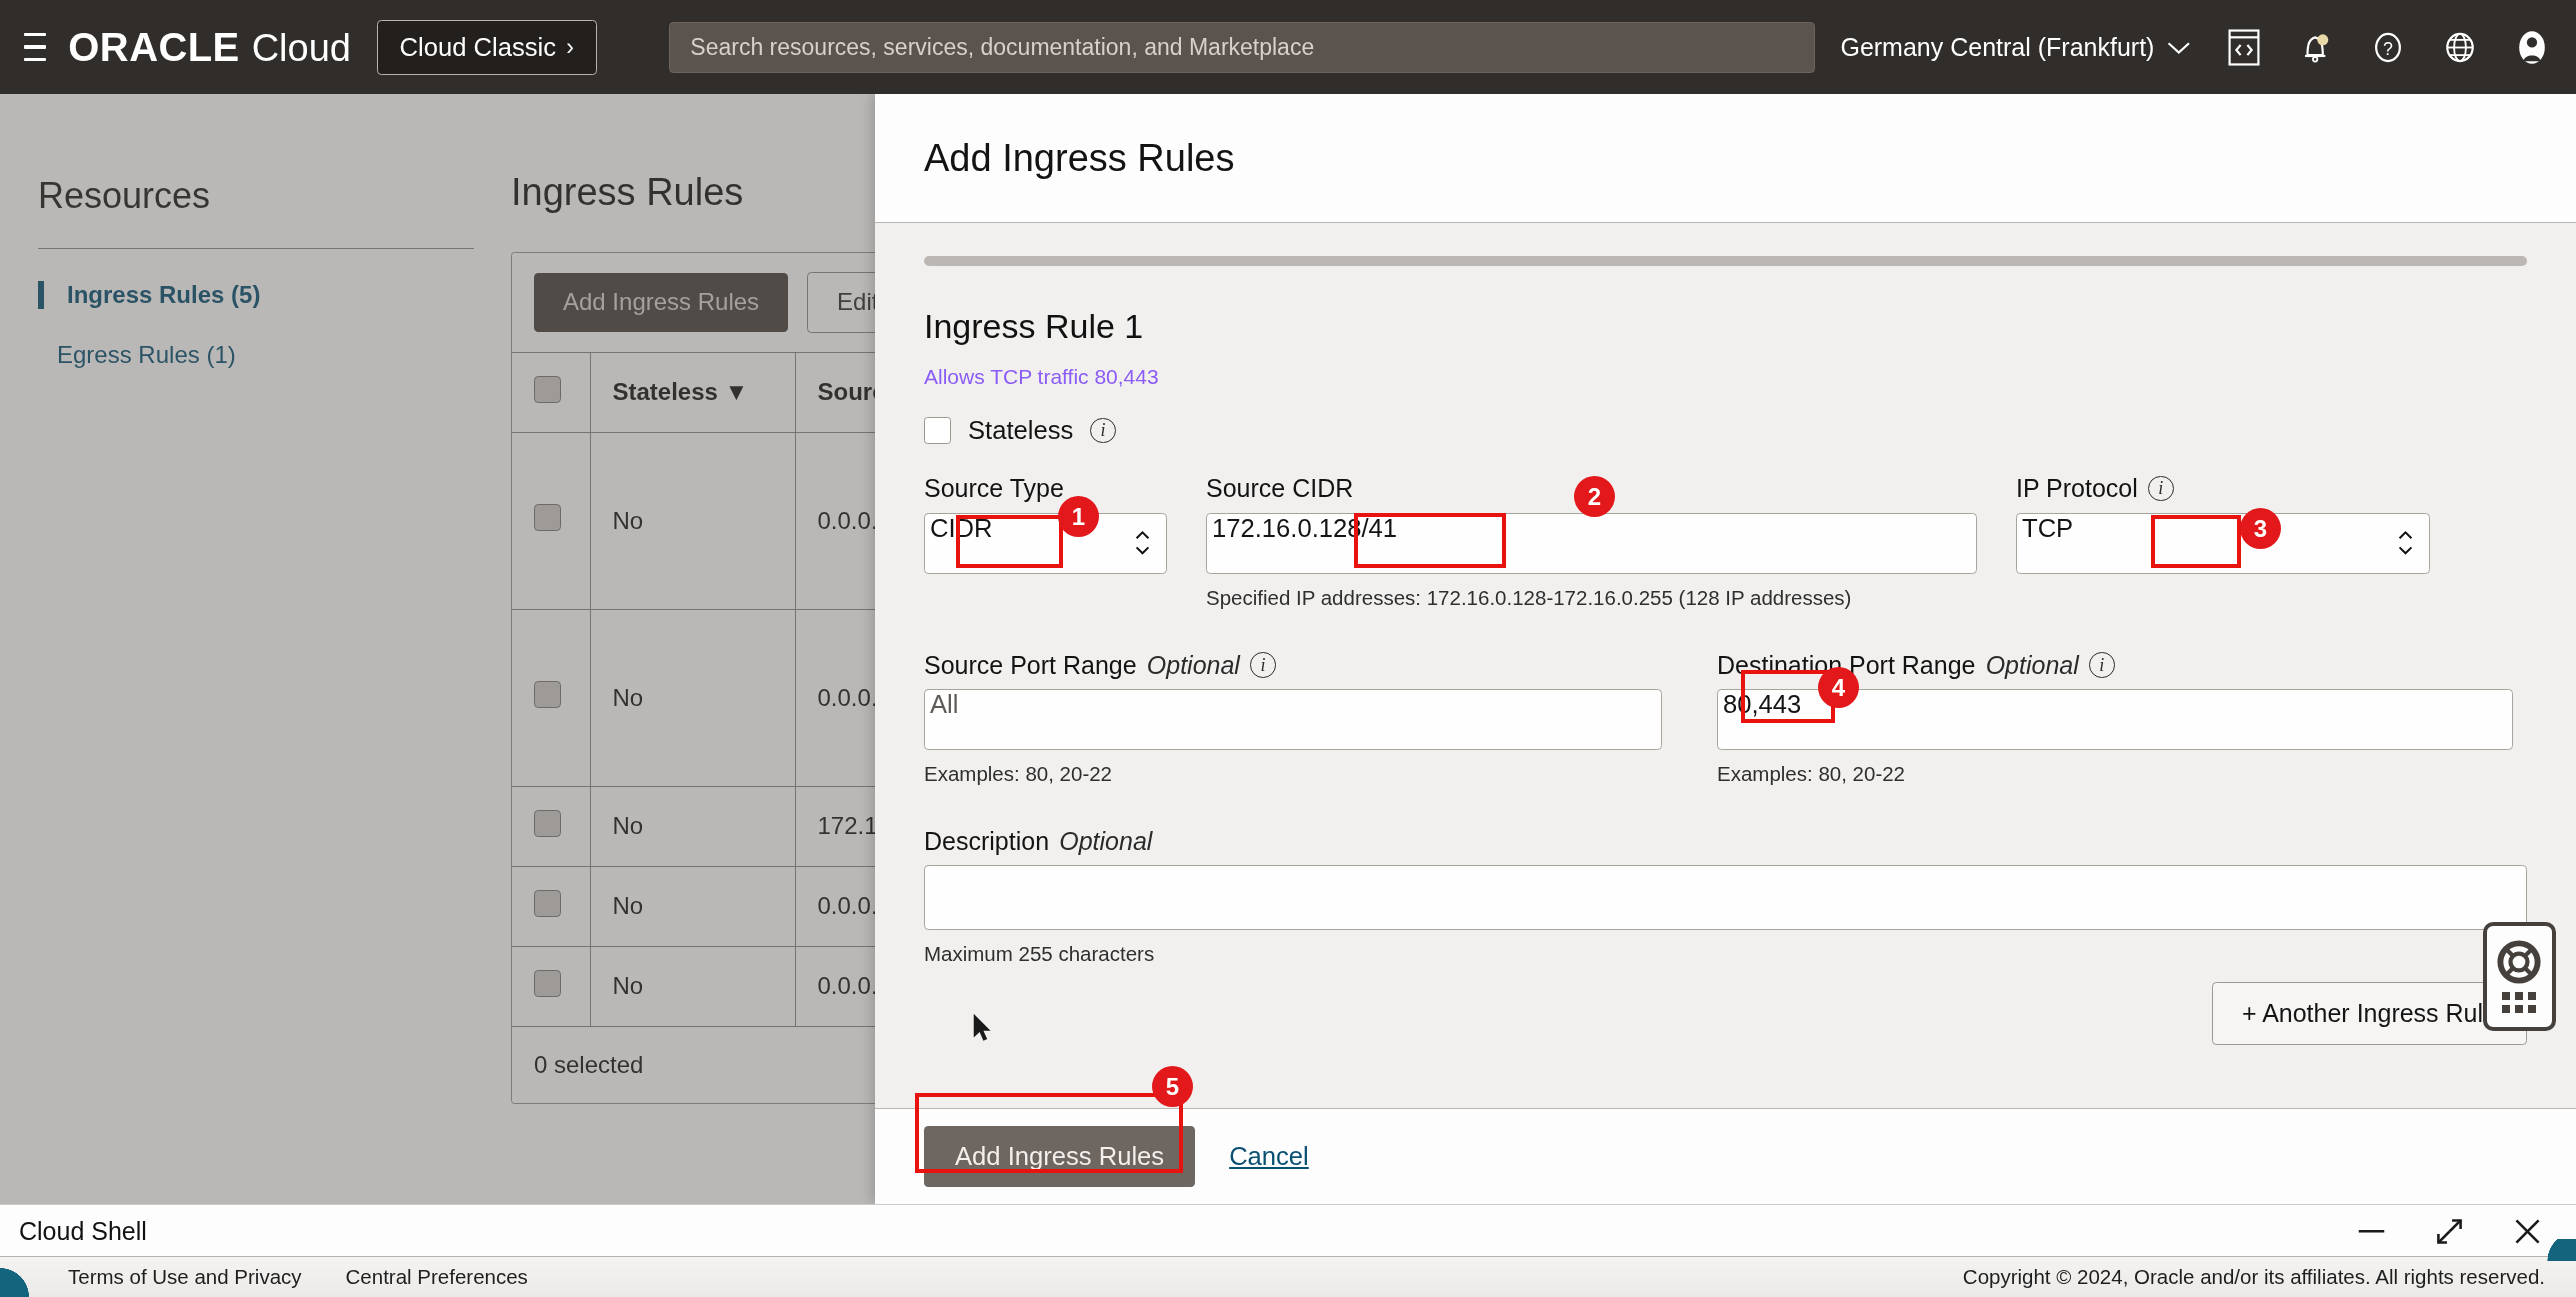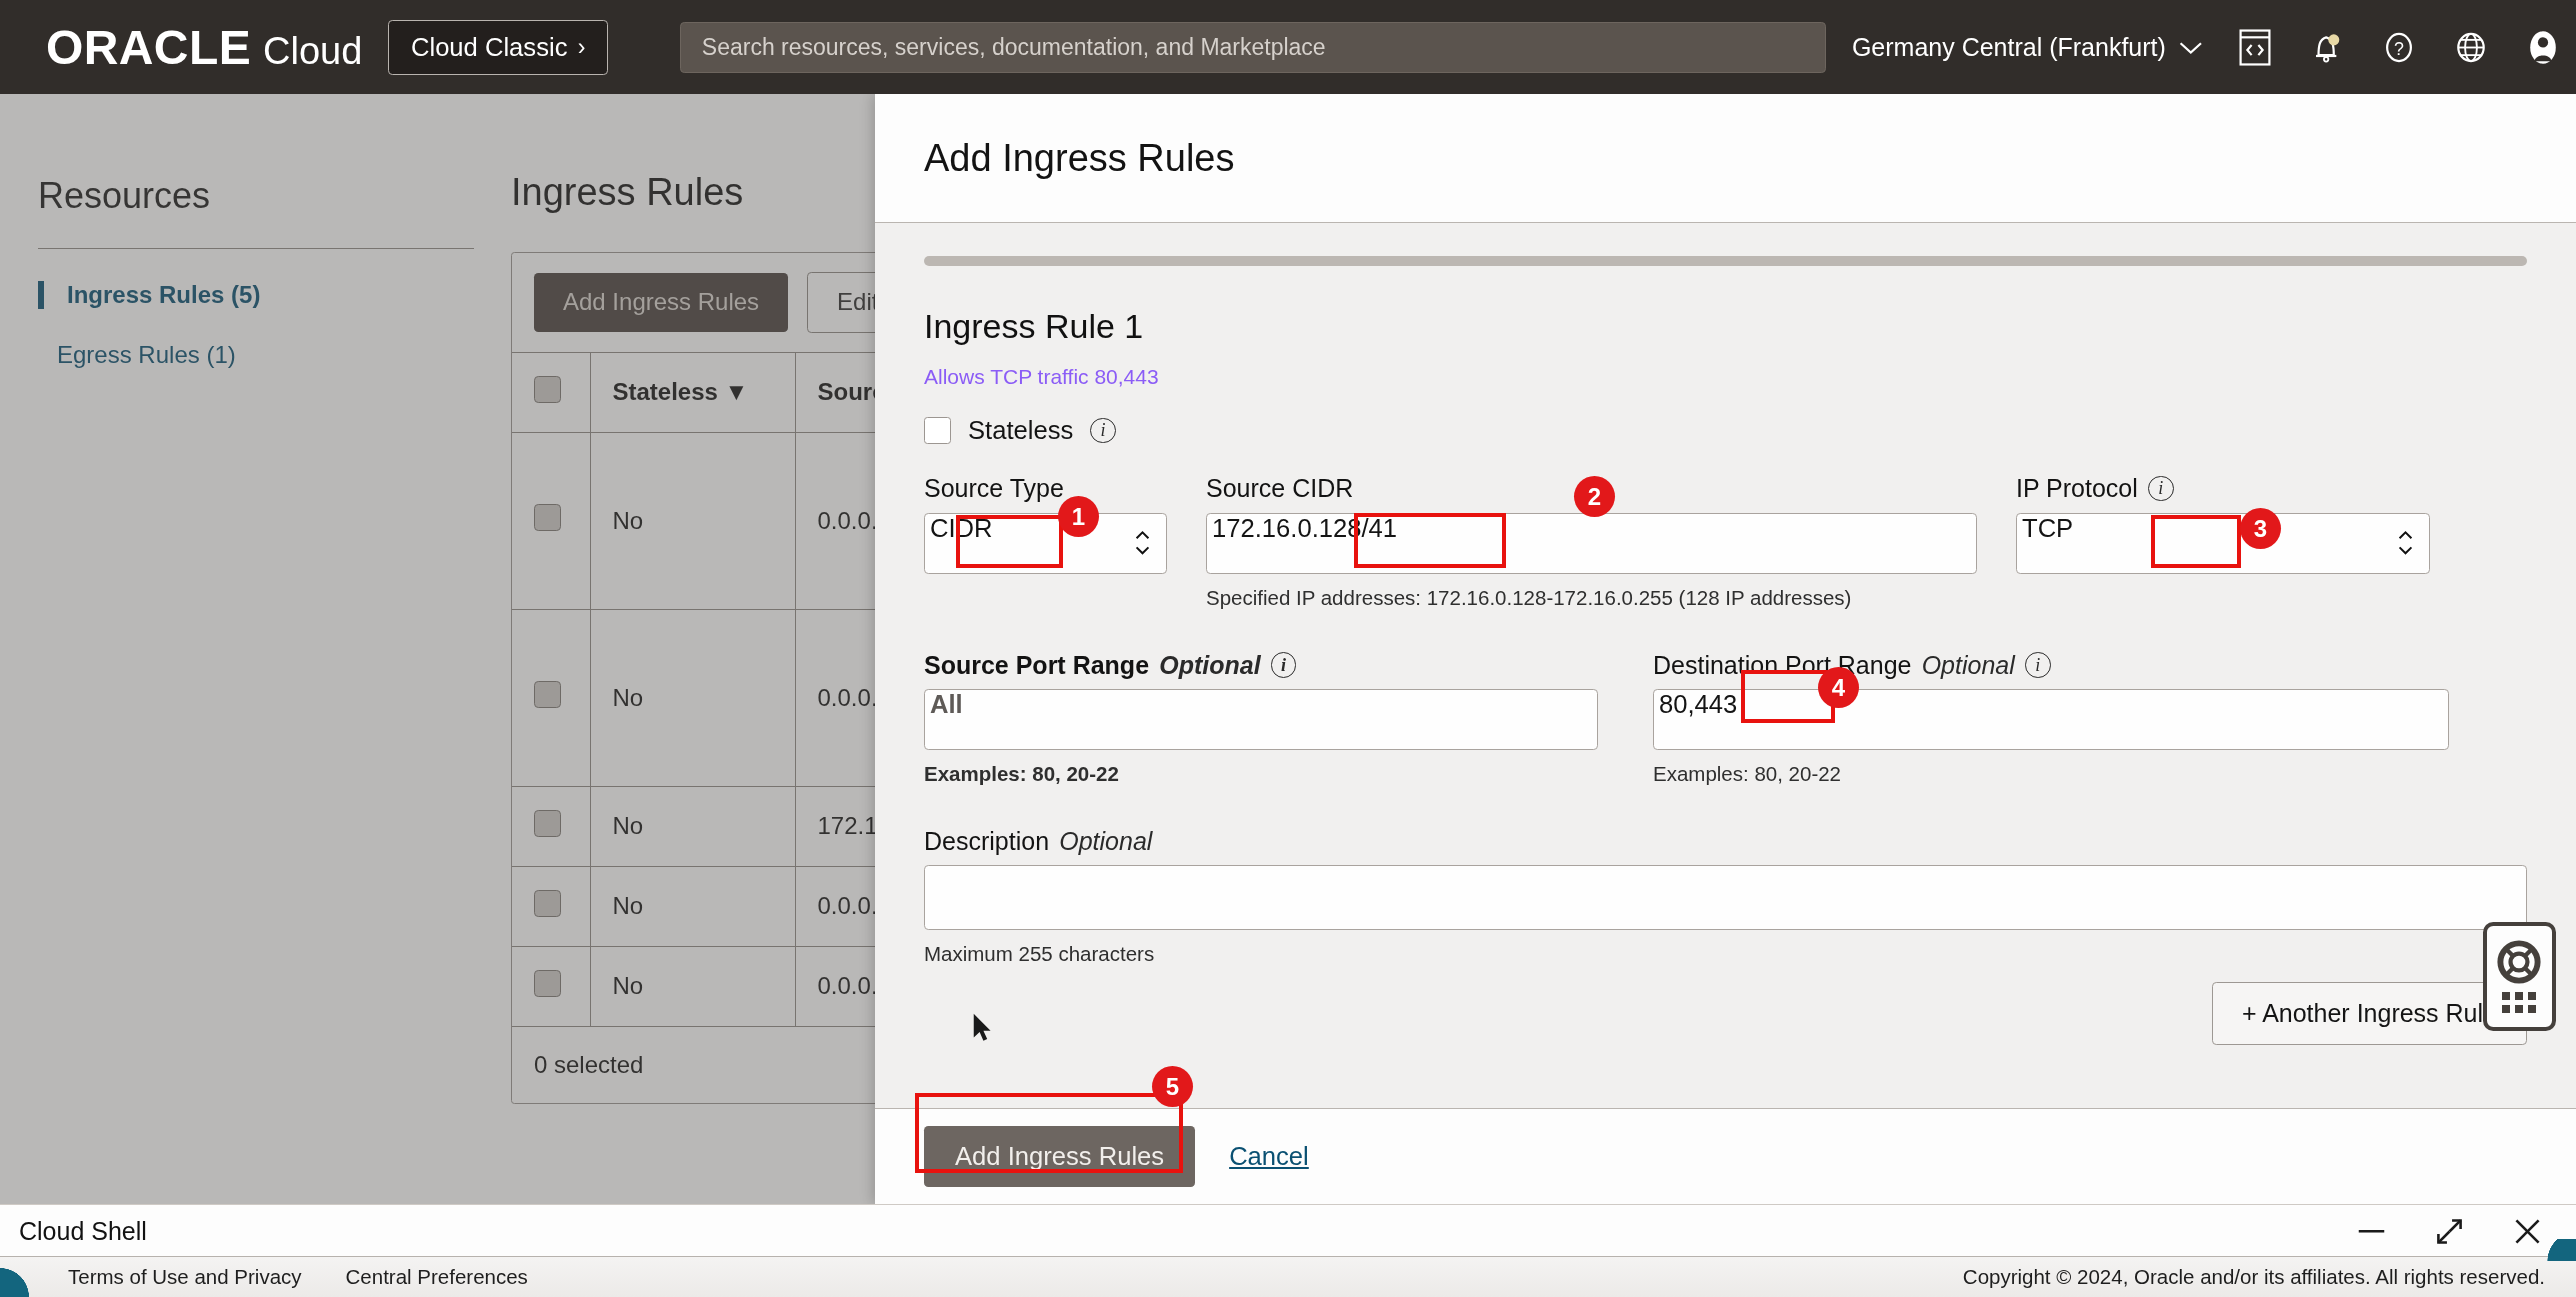--- a/index.html
+++ b/index.html
@@ -24,21 +24,21 @@
     width: 38px; height: 29px; margin-right: 22px;
     display: flex; flex-direction: column; justify-content: space-between;
     cursor: pointer;
   }
   .hamburger span { display: block; height: 3.4px; background: #fff; border-radius: 0.9px; }
   .brand {
     display: flex; align-items: baseline; gap: 12px;
     margin-right: 25.6px; white-space: nowrap;
   }
   .brand-oracle {
-    color: #fff; font-size: 48px; font-weight: 700; letter-spacing: 0.4px;
+    color: #fff; font-size: 40px; font-weight: 700; letter-spacing: 0.4px;
   }
   .brand-cloud { color: #fff; font-size: 38px; font-weight: 300; }
   .cloud-classic {
     border: 1.7px solid #b9b4af; border-radius: 4.3px;
     color: #fff; font-size: 25.6px; font-weight: 400;
     padding: 12px 22px; white-space: nowrap; cursor: pointer;
     display: flex; align-items: center; gap: 10.2px;
     background: #231f1d;
   }
   .chev-right { font-size: 23px; line-height: 1; }
@@ -461,21 +461,21 @@
                 </svg>
               <svg width="17" height="11" viewBox="0 0 20 13">
                   <path d="M3 3 L10 10 L17 3" stroke="#111" stroke-width="2.4" fill="none"></path>
                 </svg>
             </span>
           </div>
         </div>
       </div>
 
       <div class="field-row" style="gap:55px; margin-top:41px;">
-        <div style="width:674px;font-weight:bold;">
+        <div style="width:738px;">
           <div class="lbl">
             <span>Source Port Range</span>
             <span class="opt">Optional</span>
             <span class="info-i">i</span>
           </div>
           <div class="ctl placeholder">
             <span>All</span>
           </div>
           <div class="helper">Examples: 80, 20-22</div>
         </div>

